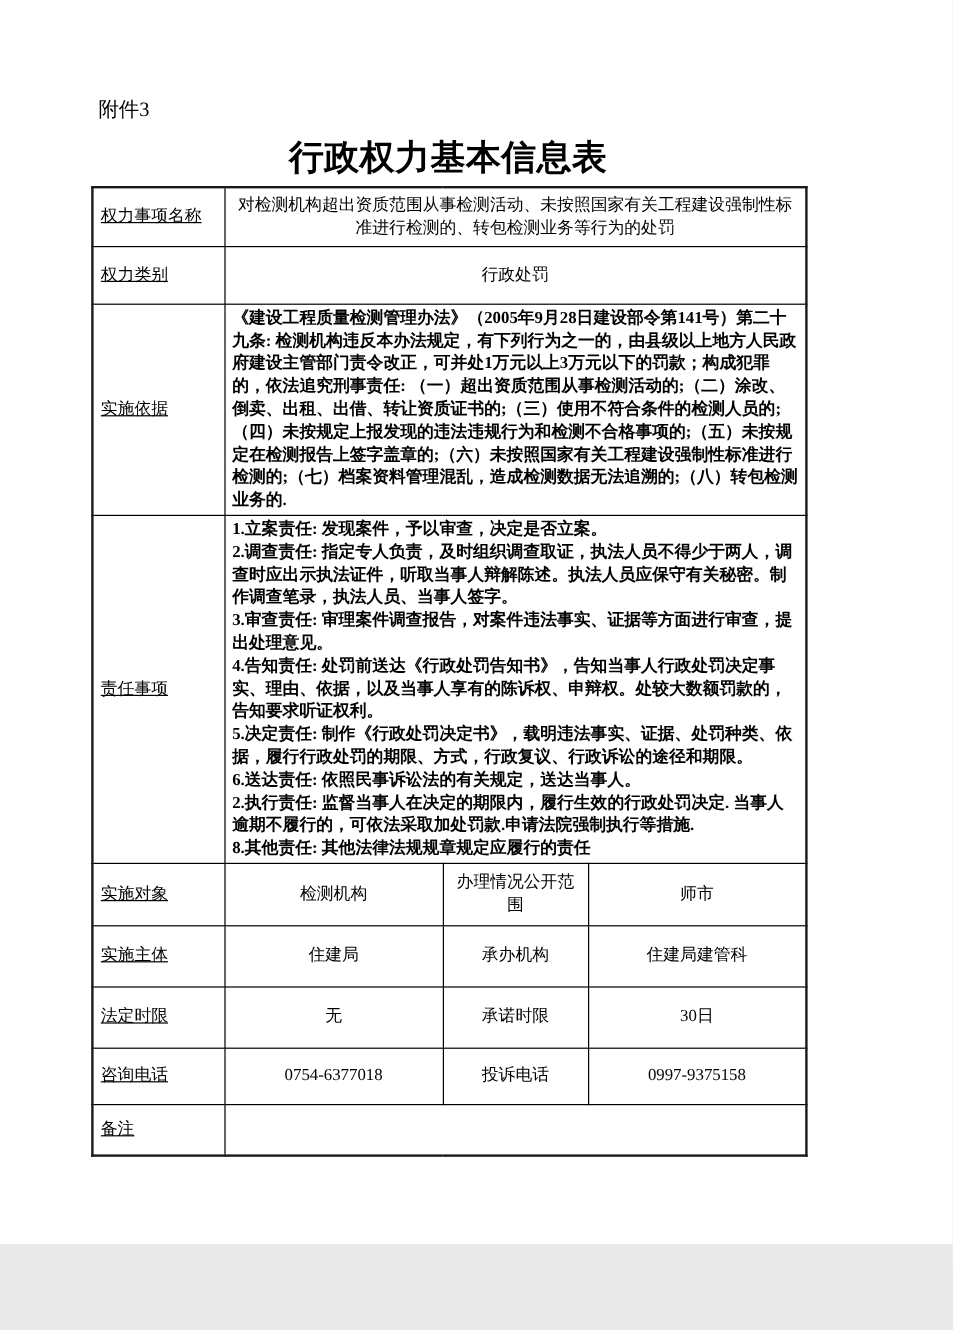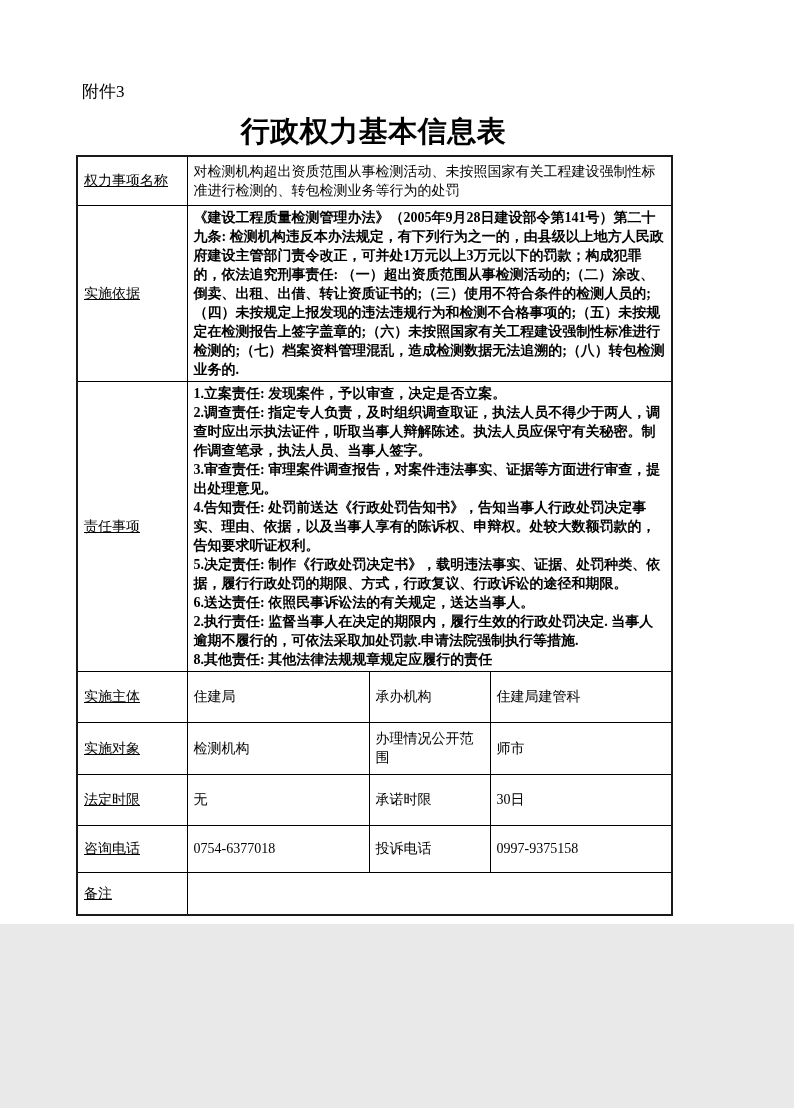--- a/index.html
+++ b/index.html
@@ -1,18 +1,18 @@
 <!DOCTYPE html>
 <html><head>
 <meta charset="utf-8">
 <style>
   html,body{margin:0;padding:0;background:#e9e9e9;}
   .page{
     position:relative;
-    width:794px;height:924px;
+    width:794px;height:1037px;
     background:#ffffff;
     margin:0 auto;
     font-family:"Liberation Serif","DejaVu Serif",serif;
     color:#000;
     overflow:hidden;
   }
   .attachment{
     position:absolute;left:82px;top:82px;
     font-size:17px;line-height:20px;
   }
@@ -28,21 +28,21 @@
   }
   .doc-table td{
     border:1.5px solid #000;
     font-size:14px;line-height:19px;
     padding:2px 6px;
     vertical-align:middle;
     overflow:hidden;
     word-break:break-all;
   }
   .label-cell{text-decoration:underline;}
-  .center-cell{}
+  .center-cell{text-align:center;}
   .left-cell{text-align:left;font-weight:bold;}
   .basis-cell{line-height:19.1px;padding:2px 5px;}
   .resp-cell{line-height:18.5px;padding:8px 5px 2px 5px;vertical-align:top;}
   .tight-cell{padding:2px 2px;}
 </style>
 </head>
 <body>
 
 <div class="page">
 
@@ -57,52 +57,56 @@
         <col style="width:121px">
         <col style="width:182px">
     </colgroup>
 
     <tbody>
         <tr style="height:49px">
       <td class="label-cell">权力事项名称</td>
       <td class="center-cell" colspan="3">对检测机构超出资质范围从事检测活动、未按照国家有关工程建设强制性标准进行检测的、转包检测业务等行为的处罚</td>
     </tr>
 
+    <tr style="height:48px">
+      <td class="label-cell">权力类别</td>
+      <td class="center-cell" colspan="3">行政处罚</td>
+    </tr>
 
     <tr style="height:173px">
       <td class="label-cell">实施依据</td>
       <td class="left-cell basis-cell" colspan="3">《建设工程质量检测管理办法》（2005年9月28日建设部令第141号）第二十九条: 检测机构违反本办法规定，有下列行为之一的，由县级以上地方人民政府建设主管部门责令改正，可并处1万元以上3万元以下的罚款；构成犯罪的，依法追究刑事责任: （一）超出资质范围从事检测活动的;（二）涂改、倒卖、出租、出借、转让资质证书的;（三）使用不符合条件的检测人员的;（四）未按规定上报发现的违法违规行为和检测不合格事项的;（五）未按规定在检测报告上签字盖章的;（六）未按照国家有关工程建设强制性标准进行检测的;（七）档案资料管理混乱，造成检测数据无法追溯的;（八）转包检测业务的.</td>
     </tr>
 
     <tr style="height:287px">
       <td class="label-cell">责任事项</td>
       <td class="left-cell resp-cell" colspan="3">
         <div>1.立案责任: 发现案件，予以审查，决定是否立案。</div>
         <div>2.调查责任: 指定专人负责，及时组织调查取证，执法人员不得少于两人，调查时应出示执法证件，听取当事人辩解陈述。执法人员应保守有关秘密。制作调查笔录，执法人员、当事人签字。</div>
         <div>3.审查责任: 审理案件调查报告，对案件违法事实、证据等方面进行审查，提出处理意见。</div>
         <div>4.告知责任: 处罚前送达《行政处罚告知书》，告知当事人行政处罚决定事实、理由、依据，以及当事人享有的陈诉权、申辩权。处较大数额罚款的，告知要求听证权利。</div>
         <div>5.决定责任: 制作《行政处罚决定书》，载明违法事实、证据、处罚种类、依据，履行行政处罚的期限、方式，行政复议、行政诉讼的途径和期限。</div>
         <div>6.送达责任: 依照民事诉讼法的有关规定，送达当事人。</div>
         <div>2.执行责任: 监督当事人在决定的期限内，履行生效的行政处罚决定. 当事人逾期不履行的，可依法采取加处罚款.申请法院强制执行等措施.</div>
         <div>8.其他责任: 其他法律法规规章规定应履行的责任</div>
       </td>
     </tr>
 
+    <tr style="height:52px">
+      <td class="label-cell">实施对象</td>
+      <td class="center-cell">检测机构</td>
+      <td class="center-cell tight-cell">办理情况公开范围</td>
+      <td class="center-cell">师市</td>
+    </tr>
+
     <tr style="height:51px">
       <td class="label-cell">实施主体</td>
       <td class="center-cell">住建局</td>
       <td class="center-cell tight-cell">承办机构</td>
       <td class="center-cell">住建局建管科</td>
-    </tr>
-
-    <tr style="height:52px">
-      <td class="label-cell">实施对象</td>
-      <td class="center-cell">检测机构</td>
-      <td class="center-cell tight-cell">办理情况公开范围</td>
-      <td class="center-cell">师市</td>
     </tr>
 
 
     <tr style="height:51px">
       <td class="label-cell">法定时限</td>
       <td class="center-cell">无</td>
       <td class="center-cell tight-cell">承诺时限</td>
       <td class="center-cell">30日</td>
     </tr>
 

